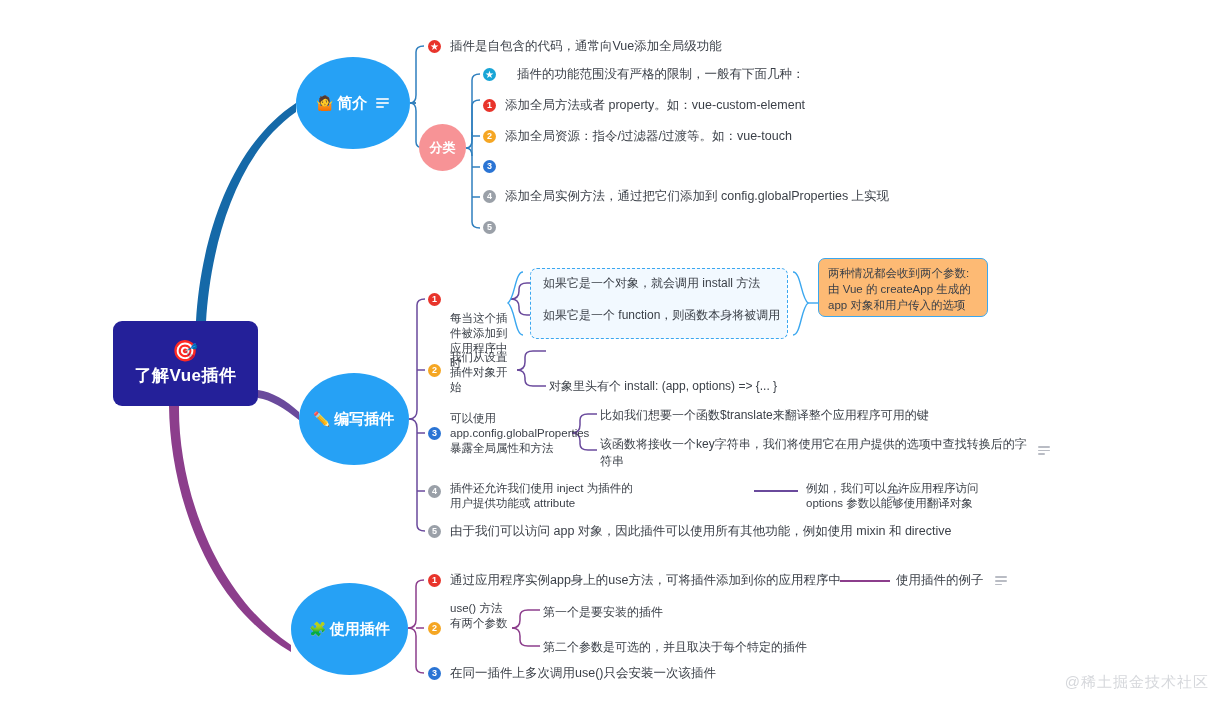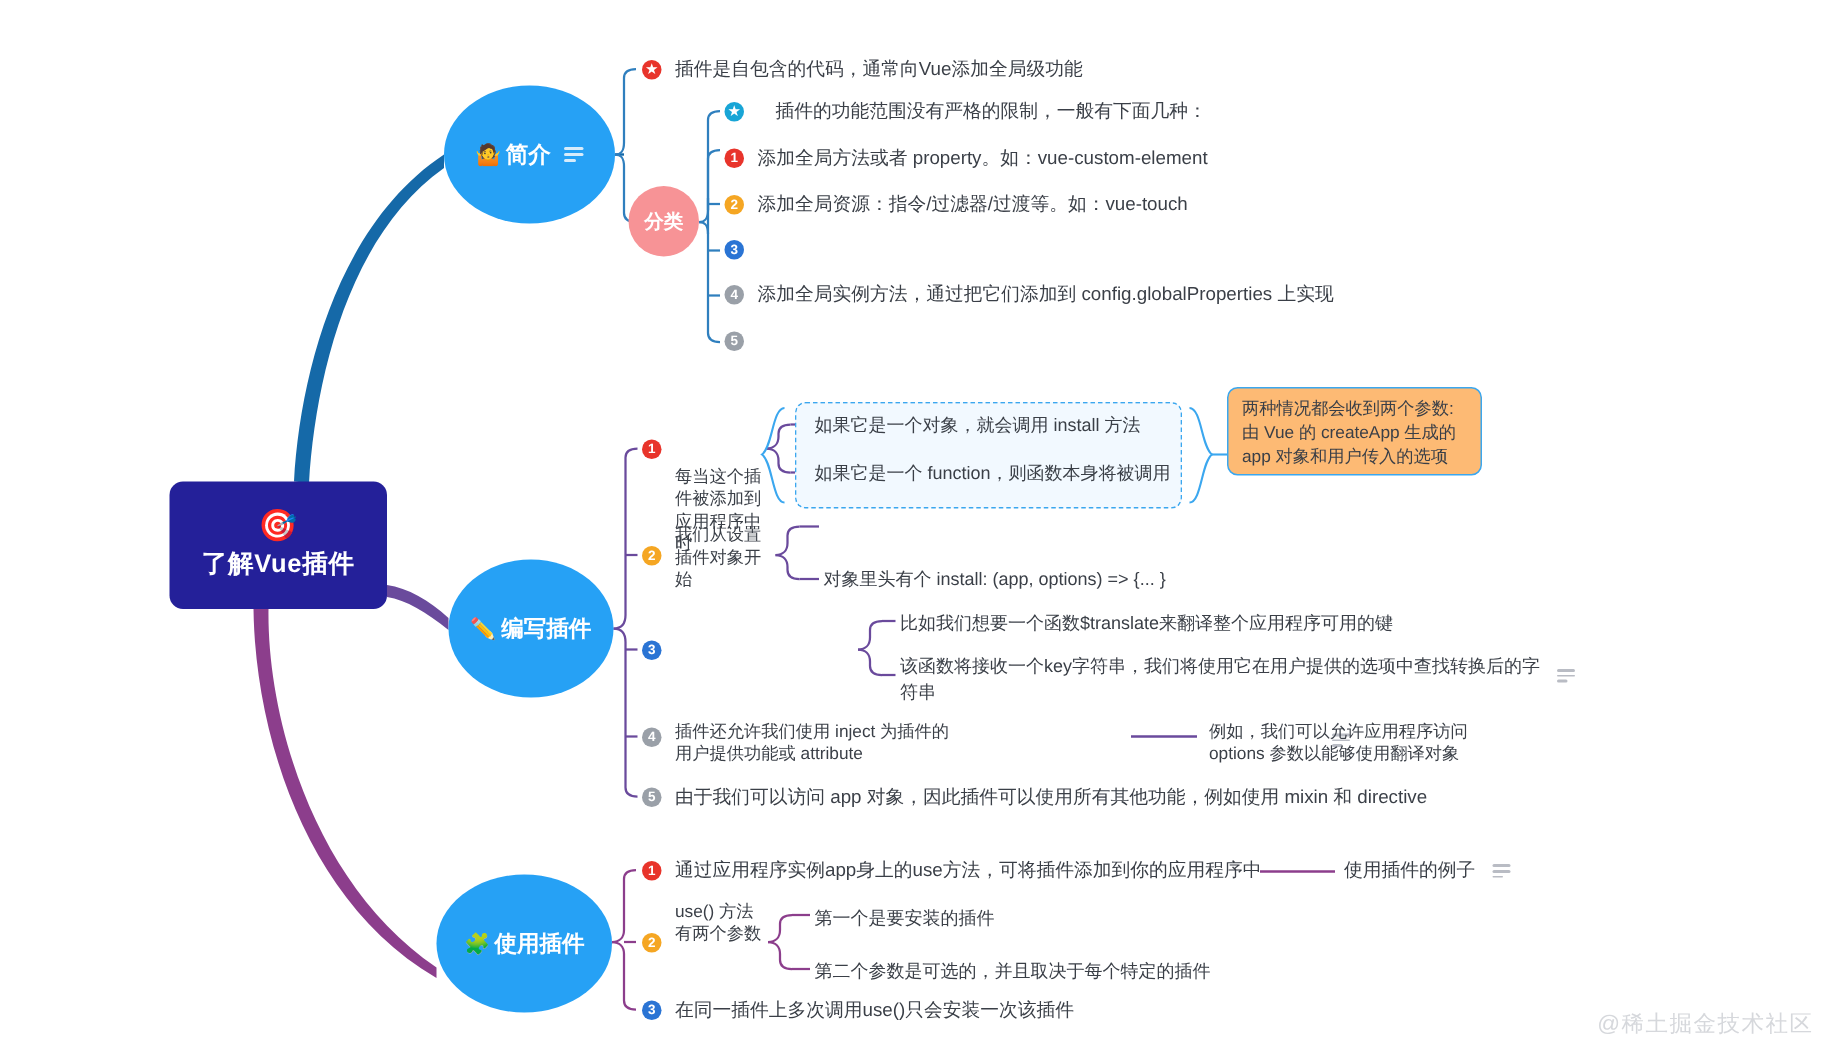--- a/index.html
+++ b/index.html
@@ -271,20 +271,21 @@
     <div>两种情况都会收到两个参数:</div>
     <div>由 Vue 的 createApp 生成的</div>
     <div>app 对象和用户传入的选项</div>
   </div>
 
   <div class="badge b-orange" style="left:428px; top:364px;">2</div>
   <div class="leaf wrap" style="left:450px; top:350px; width:62px; line-height:15px; font-size:11.5px;">我们从设置插件对象开始</div>
   <div class="leaf" style="left:549px; top:378px; font-size:12px;">对象里头有个 install: (app, options) =&gt; {... }</div>
 
   <div class="badge b-blue" style="left:428px; top:427px;">3</div>
+  <div class="leaf wrap" style="left:450px; top:411px; width:120px; line-height:15px; font-size:11.5px;">可以使用app.config.globalProperties暴露全局属性和方法</div>
   <div class="leaf" style="left:600px; top:407px; font-size:12px;">比如我们想要一个函数$translate来翻译整个应用程序可用的键</div>
   <div class="leaf wrap" style="left:600px; top:436px; width:430px; font-size:12px;">该函数将接收一个key字符串，我们将使用它在用户提供的选项中查找转换后的字符串</div>
   <span class="note-grey" style="position:absolute; left:1030px; top:446px;">
       <i></i>
       <i></i>
       <i></i>
     </span>
 
   <div class="badge b-grey" style="left:428px; top:485px;">4</div>
   <div class="leaf wrap" style="left:450px; top:481px; width:190px; line-height:15px; font-size:11.5px;">插件还允许我们使用 inject 为插件的用户提供功能或 attribute</div>

